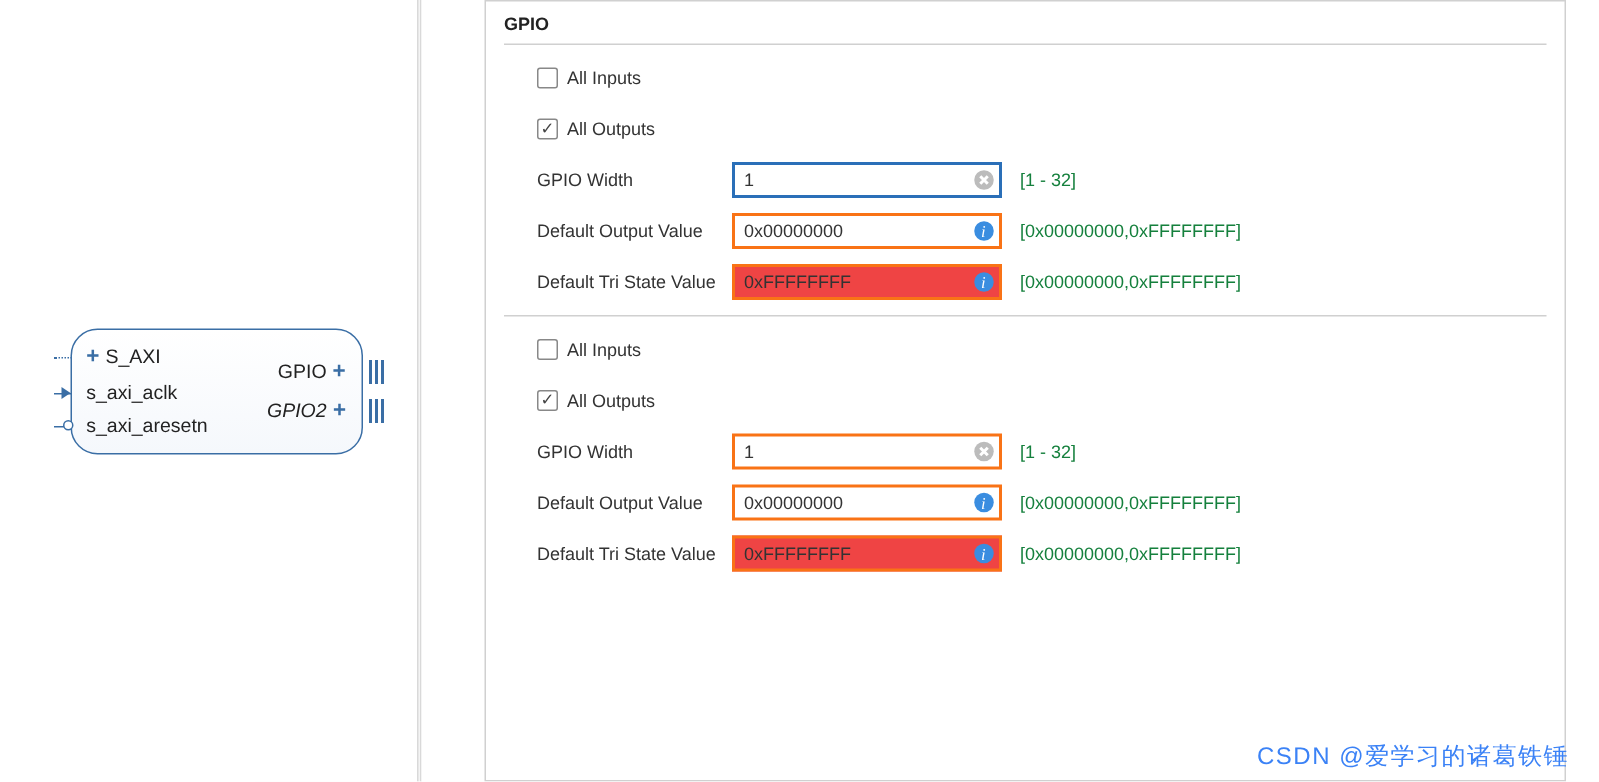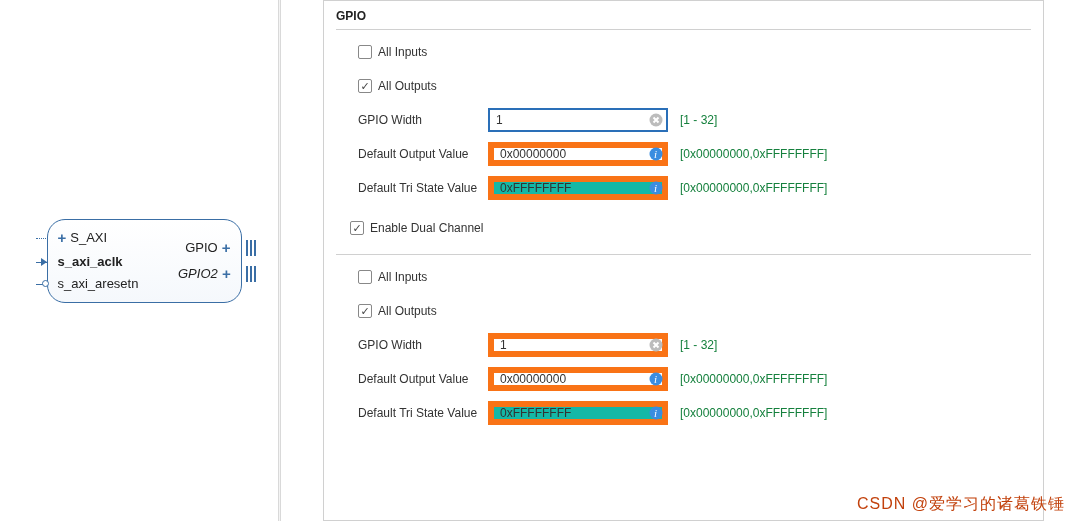--- a/index.html
+++ b/index.html
@@ -70,32 +70,32 @@
       width: 180px;
       position: relative;
     }
     .hint-col {
       color: #15803d;
       margin-left: 12px;
     }
     input[type="text"] {
       width: 100%;
       height: 24px;
-      border: 6px solid #f97316;
+      border: 2px solid #f97316;
       padding: 2px 24px 2px 6px;
       font-size: 12px;
       font-family: inherit;
       color: #333;
       background: #fff;
     }
     input.focused {
       border: 2px solid #2a6fb8;
     }
     input.readonly {
-      background: #14b8a6;
+      background: #ef4444;
       color: #333;
     }
     .input-icon {
       position: absolute;
       right: 5px;
       top: 50%;
       transform: translateY(-50%);
       width: 14px;
       height: 14px;
       display: flex;
@@ -175,43 +175,43 @@
       right: -15px;
       display: flex;
       gap: 2px;
       align-items: center;
     }
     .bus-stub span {
       width: 2px; height: 16px; background: #3a6ea5;
     }
     .watermark {
       position: absolute;
-      right: 1px;
+      right: 20px;
       bottom: 6px;
-      color: #c2410c;
+      color: #3b82f6;
       font-size: 16px;
       letter-spacing: 1px;
       pointer-events: none;
     }
   </style>
 </head>
 <body>
 
 <div class="layout">
   <div class="left-pane">
     <div class="ip-block-wrap">
       <div class="ip-block">
 
         <div class="port left" style="top:10px;">
           <span class="plus">+</span>
           <span>S_AXI</span>
         </div>
         <span class="stub left dotted" style="top:18px;"></span>
 
-        <div class="port left" style="top:34px;font-weight:bold;">
+        <div class="port left" style="top:34px;">
           <span>s_axi_aclk</span>
         </div>
         <span class="stub left" style="top:42px;"></span>
         <span class="stub-clk-tri" style="top:38px;"></span>
 
         <div class="port left" style="top:56px;align-items:flex-end;">
           <span>s_axi_aresetn</span>
         </div>
         <span class="stub left" style="top:64px;"></span>
         <span class="stub-rst-o" style="top:60px;"></span>
@@ -295,26 +295,20 @@
           <span class="input-icon info-icon">
             <svg viewBox="0 0 14 14" width="14" height="14">
                 <circle cx="7" cy="7" r="6.5"></circle>
                 <text x="5" y="11">i</text>
               </svg>
           </span>
         </div>
         <div class="hint-col">[0x00000000,0xFFFFFFFF]</div>
       </div>
 
-      <div class="row checkbox-row outer" style="margin-top:16px;margin-bottom:14px;">
-        <label class="cb-wrap">
-          <span class="cb checked"></span>
-          <span>Enable Dual Channel</span>
-        </label>
-      </div>
 
       <hr class="section-rule">
 
       <div class="row checkbox-row">
         <label class="cb-wrap">
           <span class="cb"></span>
           <span>All Inputs</span>
         </label>
       </div>
       <div class="row checkbox-row">

